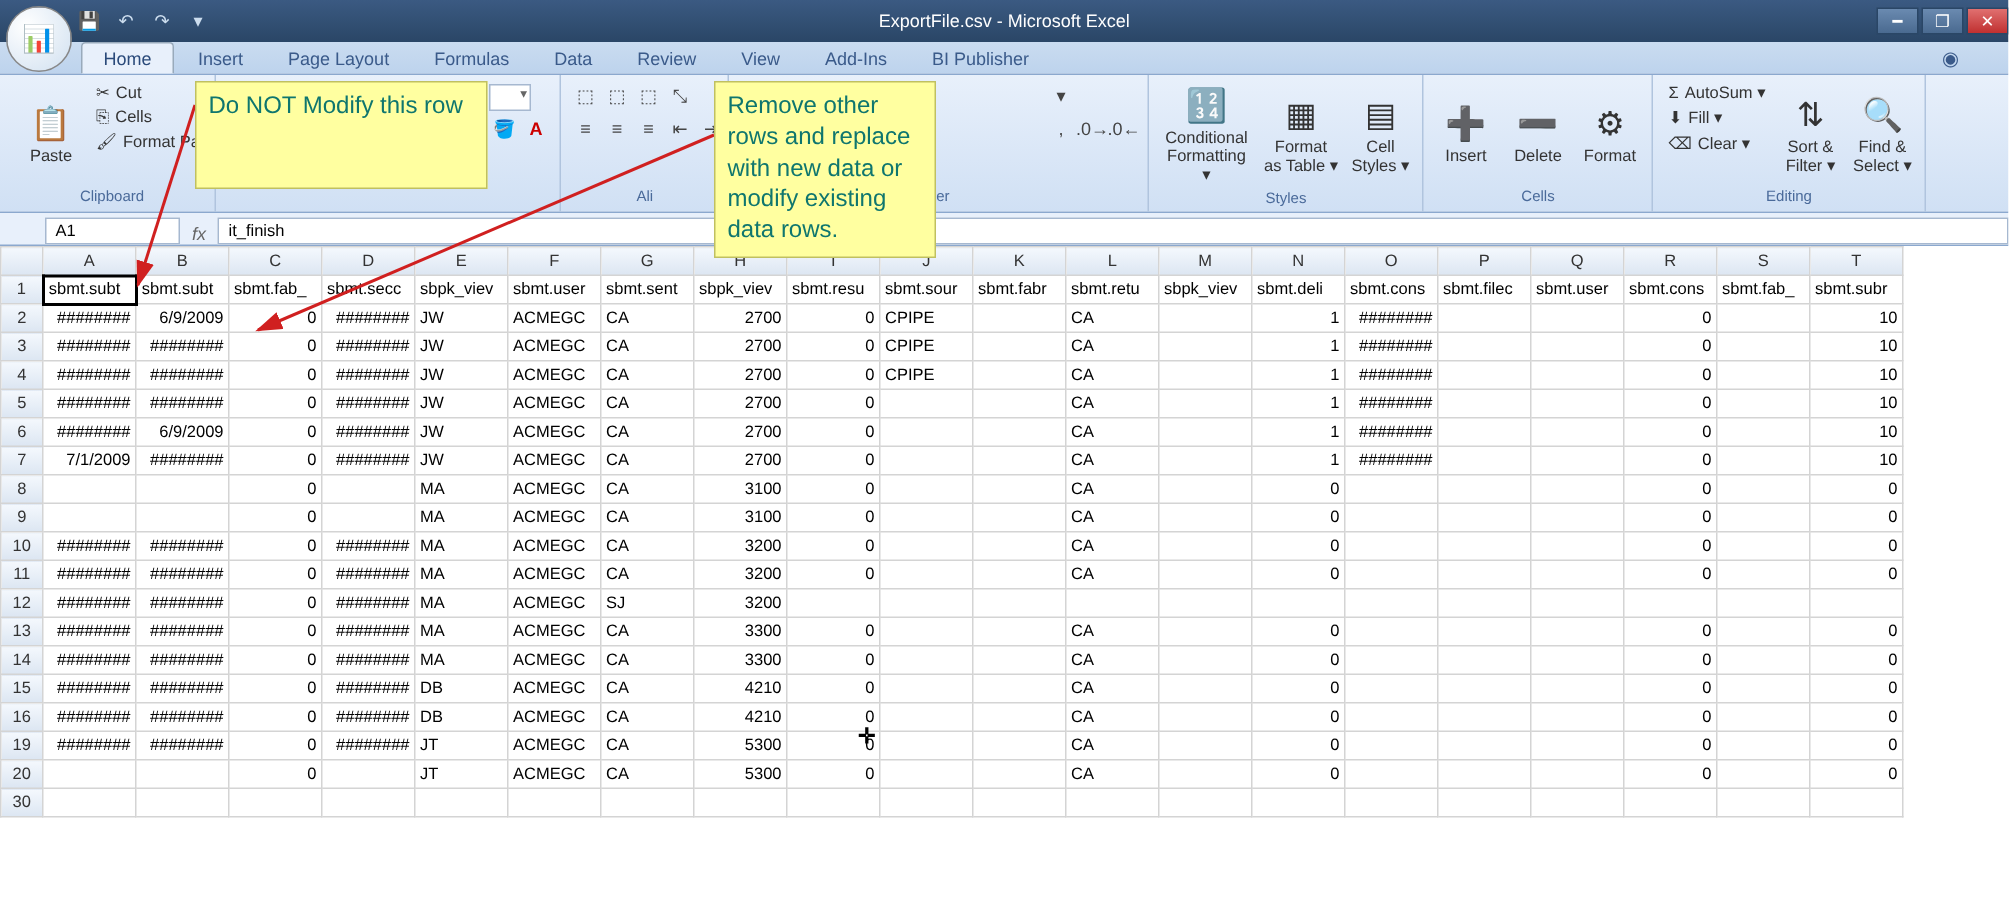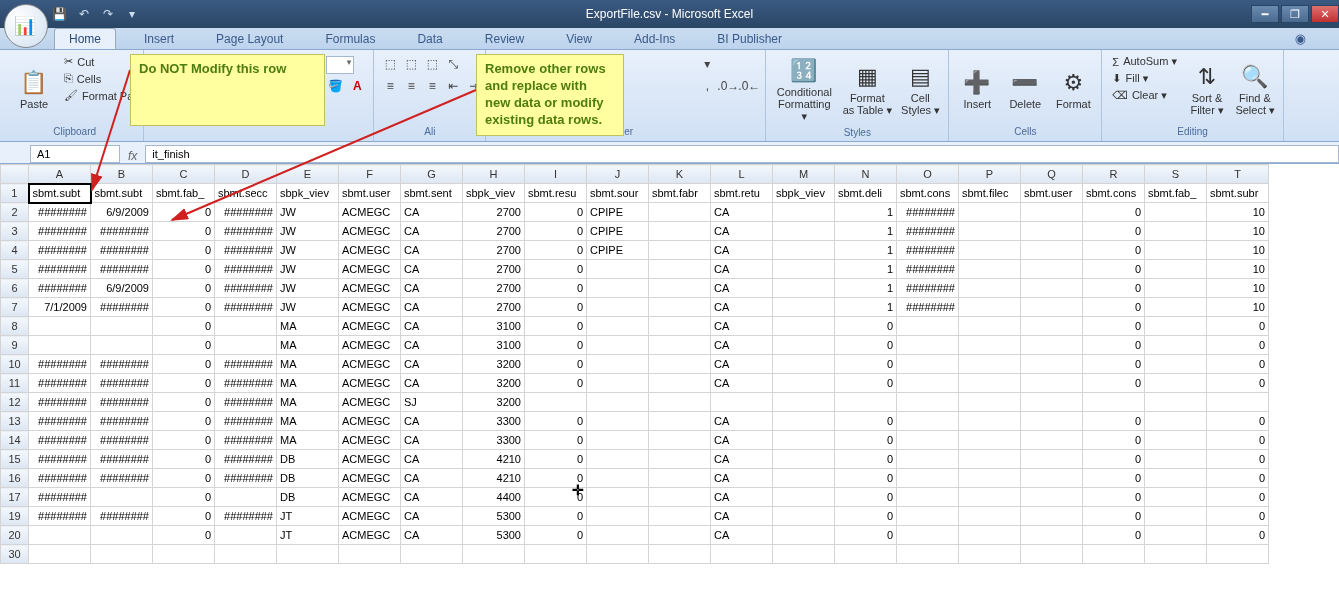--- a/index.html
+++ b/index.html
@@ -9,41 +9,41 @@
 .titlebar { height: 28px; background: linear-gradient(#3b5a82, #2a4666); display: flex; align-items: center; color: #fff; position: relative; }
 .qat { display: flex; align-items: center; gap: 4px; padding-left: 50px; }
 .office-btn { position: absolute; left: 4px; top: 4px; width: 44px; height: 44px; border-radius: 50%; background: radial-gradient(circle at 30% 30%, #fff, #d0e0f0); border: 1px solid #888; z-index: 10; display:flex; align-items:center; justify-content:center; font-size:18px; }
 .qat-btn { width: 20px; height: 20px; display: flex; align-items: center; justify-content: center; color: #cde; font-size: 12px; cursor: pointer; }
 .title-text { position: absolute; left: 50%; transform: translateX(-50%); font-size: 12px; }
 .win-controls { margin-left: auto; display: flex; }
 .win-btn { width: 28px; height: 18px; display: flex; align-items: center; justify-content: center; font-size: 11px; background: linear-gradient(#6a8ab0,#4a6a90); border:1px solid #2a4666; color:#fff; margin-left:2px; }
 .win-btn.close { background: linear-gradient(#e07070,#c03030); }
 
 
-.tabs { height: 22px; background: linear-gradient(#cadcf0, #bdd3ed); display: flex; align-items: flex-end; padding-left: 54px; gap: 14px; border-bottom:1px solid #8ba8ce; }
+.tabs { height: 22px; background: linear-gradient(#cadcf0, #bdd3ed); display: flex; align-items: flex-end; padding-left: 54px; gap: 2px; border-bottom:1px solid #8ba8ce; }
 .tab { padding: 3px 14px; font-size: 12px; color: #3a5a8a; cursor: pointer; }
 .tab.active { background: #e8f0fb; border: 1px solid #9ab; border-bottom: none; border-radius: 3px 3px 0 0; color: #2a4a7a; }
 .help-icon { margin-left: auto; margin-right: 30px; color: #3a5a8a; font-size: 13px; padding:3px; }
 
 
 .ribbon { height: 92px; background: linear-gradient(#e8f0fb, #d0e0f4); border-bottom: 1px solid #8ba8ce; display: flex; position:relative; }
 .group { border-right: 1px solid #b0c4de; padding: 4px 6px 2px 6px; display: flex; flex-direction: column; position: relative; }
 .group-label { text-align: center; font-size: 10px; color: #4a6a9a; margin-top: auto; padding-bottom:2px; }
 .group-body { flex: 1; display: flex; gap: 4px; }
 .vstack { display: flex; flex-direction: column; gap: 2px; font-size: 11px; }
 .ribbon-btn { display: flex; align-items: center; gap: 4px; padding: 1px 4px; cursor: pointer; font-size: 11px; color:#333; }
 .big-btn { display: flex; flex-direction: column; align-items: center; justify-content: center; width: 44px; padding: 4px 2px; cursor: pointer; font-size: 11px; color:#333; text-align:center; gap:2px; }
 .big-btn .ic { font-size: 22px; }
 .combo { height: 18px; border: 1px solid #a6b8d0; background: #fff; font-size: 11px; padding: 0 16px 0 4px; position:relative; }
 .combo::after { content:"▾"; position:absolute; right:2px; font-size:9px; color:#666; }
 .btnrow { display: flex; gap: 1px; }
 .smbtn { width: 20px; height: 20px; border: 1px solid transparent; display: flex; align-items: center; justify-content: center; font-size: 12px; cursor: pointer; color:#444; }
 
 
-.callout { position: absolute; background: #ffffa0; border: 1px solid #c0c060; padding: 6px 8px; font-size: 13px; font-weight: bold; color: #4d7c0f; z-index: 20; line-height:1.3; }
+.callout { position: absolute; background: #ffffa0; border: 1px solid #c0c060; padding: 6px 8px; font-size: 16px; font-weight: normal; color: #0f766e; z-index: 20; line-height:1.3; }
 .arrow-svg { position:absolute; z-index:19; pointer-events:none; }
 
 
 .formulabar { height: 22px; background: #e8f0fb; border-bottom: 1px solid #8ba8ce; display: flex; align-items: flex-end; }
 .namebox { width: 90px; height: 18px; background: #fff; border: 1px solid #a6b8d0; margin-left: 30px; font-size: 11px; padding: 2px 6px; }
 .fx { padding: 0 8px; font-style: italic; font-size: 12px; color: #666; }
 .formula-input { flex: 1; height: 18px; background: #fff; border: 1px solid #a6b8d0; font-size: 11px; padding: 2px 6px; }
 
 
 .grid-wrap { position: relative; overflow: hidden; height: 434px; background:#fff; }
@@ -654,43 +654,20 @@
           <td class="col-M"></td>
           <td class="col-N num">0</td>
           <td class="col-O"></td>
           <td class="col-P"></td>
           <td class="col-Q"></td>
           <td class="col-R num">0</td>
           <td class="col-S"></td>
           <td class="col-T num">0</td>
         </tr>
         <tr>
-          <th class="rowhead">17</th>
-          <td class="col-A num">########</td>
-          <td class="col-B"></td>
-          <td class="col-C num">0</td>
-          <td class="col-D"></td>
-          <td class="col-E">DB</td>
-          <td class="col-F">ACMEGC</td>
-          <td class="col-G">CA</td>
-          <td class="col-H num">4400</td>
-          <td class="col-I num">0</td>
-          <td class="col-J"></td>
-          <td class="col-K"></td>
-          <td class="col-L">CA</td>
-          <td class="col-M"></td>
-          <td class="col-N num">0</td>
-          <td class="col-O"></td>
-          <td class="col-P"></td>
-          <td class="col-Q"></td>
-          <td class="col-R num">0</td>
-          <td class="col-S"></td>
-          <td class="col-T num">0</td>
-        </tr>
-        <tr>
           <th class="rowhead">19</th>
           <td class="col-A num">########</td>
           <td class="col-B num">########</td>
           <td class="col-C num">0</td>
           <td class="col-D num">########</td>
           <td class="col-E">JT</td>
           <td class="col-F">ACMEGC</td>
           <td class="col-G">CA</td>
           <td class="col-H num">5300</td>
           <td class="col-I num">0</td>

